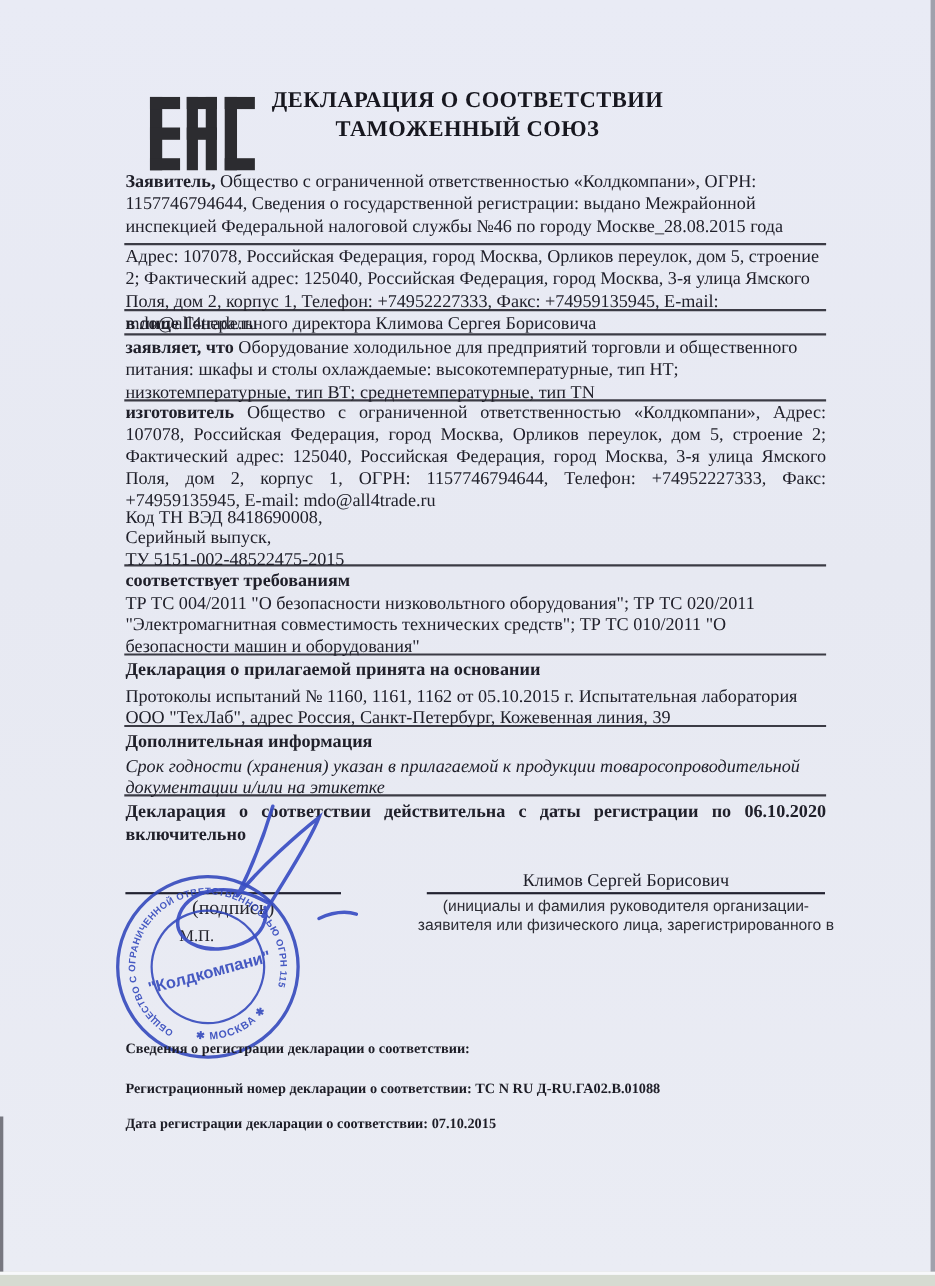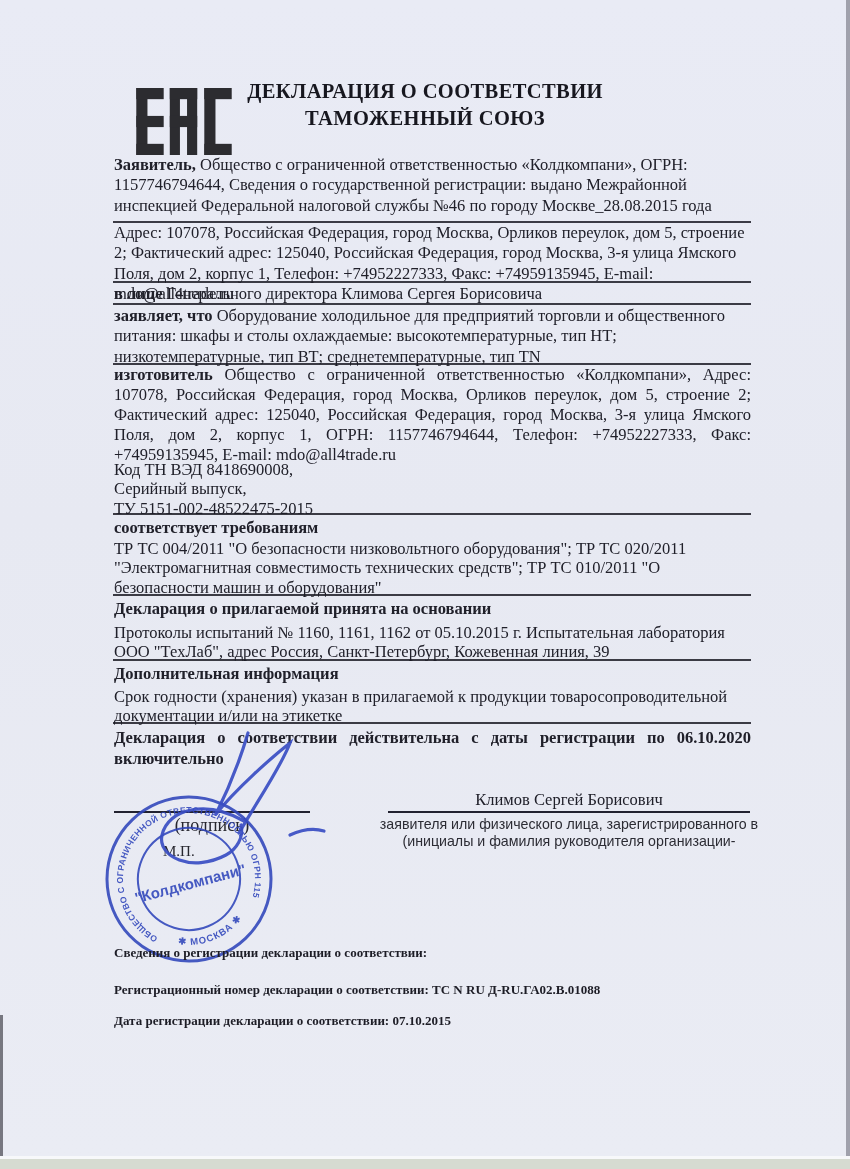--- a/index.html
+++ b/index.html
@@ -95,34 +95,34 @@
 
   <div class="abs txt b" style="left:114px;top:518px;width:637px;">соответствует требованиям</div>
   <div class="abs txt lh194" style="left:114px;top:539px;width:637px;">ТР ТС 004/2011 "О безопасности низковольтного оборудования"; ТР ТС 020/2011 "Электромагнитная совместимость технических средств"; ТР ТС 010/2011 "О безопасности машин и оборудования"</div>
   <div class="hr" style="top:594px;"></div>
 
   <div class="abs txt b" style="left:114px;top:599px;width:637px;">Декларация о прилагаемой принята на основании</div>
   <div class="abs txt lh194" style="left:114px;top:623px;width:637px;">Протоколы испытаний № 1160, 1161, 1162 от 05.10.2015 г. Испытательная лаборатория ООО "ТехЛаб", адрес Россия, Санкт-Петербург, Кожевенная линия, 39</div>
   <div class="hr" style="top:659px;"></div>
 
   <div class="abs txt b" style="left:114px;top:664px;width:637px;">Дополнительная информация</div>
-  <div class="abs txt lh194" style="left:114px;top:687px;width:637px;">Срок годности (хранения) указан в прилагаемой к продукции товаросопроводительной документации и/или на этикетке</div>
+  <div class="abs txt lh194" style="left:114px;top:687px;width:637px;font-style:italic;">Срок годности (хранения) указан в прилагаемой к продукции товаросопроводительной документации и/или на этикетке</div>
   <div class="hr" style="top:722px;"></div>
 
   <div class="abs txt b just" style="left:114px;top:727px;width:637px;line-height:21px;">Декларация о соответствии действительна с даты регистрации по 06.10.2020 включительно</div>
 
   <div class="abs txt" style="left:388px;top:790px;width:362px;text-align:center;">Климов Сергей Борисович</div>
 
   <div class="sigline" style="left:114px;top:811px;width:196px;"></div>
   <div class="abs small-serif" style="left:114px;top:815px;width:196px;text-align:center;">(подпись)</div>
 
   <div class="sigline" style="left:388px;top:811px;width:362px;"></div>
   <div class="abs caption-sans" style="left:378px;top:816px;width:382px;">
+    <div>(инициалы и фамилия руководителя организации-</div>
     <div>заявителя или физического лица, зарегистрированного в</div>
-    <div>(инициалы и фамилия руководителя организации-</div>
   </div>
 
   <div class="abs small-serif" style="left:163px;top:843px;font-size:15px;">М.П.</div>
 
   <svg class="abs" style="left:97px;top:792px;" width="184" height="176" viewBox="0 0 184 176">
     <g transform="rotate(-22 92 87)" stroke="#2f45bb" fill="none" opacity="0.88">
       <circle cx="92" cy="87" r="82" stroke-width="3"></circle>
       <circle cx="92" cy="87" r="51" stroke-width="2"></circle>
       <path id="stampRing" d="M 41.4 129.4 A 66 66 0 1 1 142.6 129.4" stroke="none"></path>
       <path id="stampBottom" d="M 59 144 A 66 66 0 0 0 125 144" stroke="none"></path>

